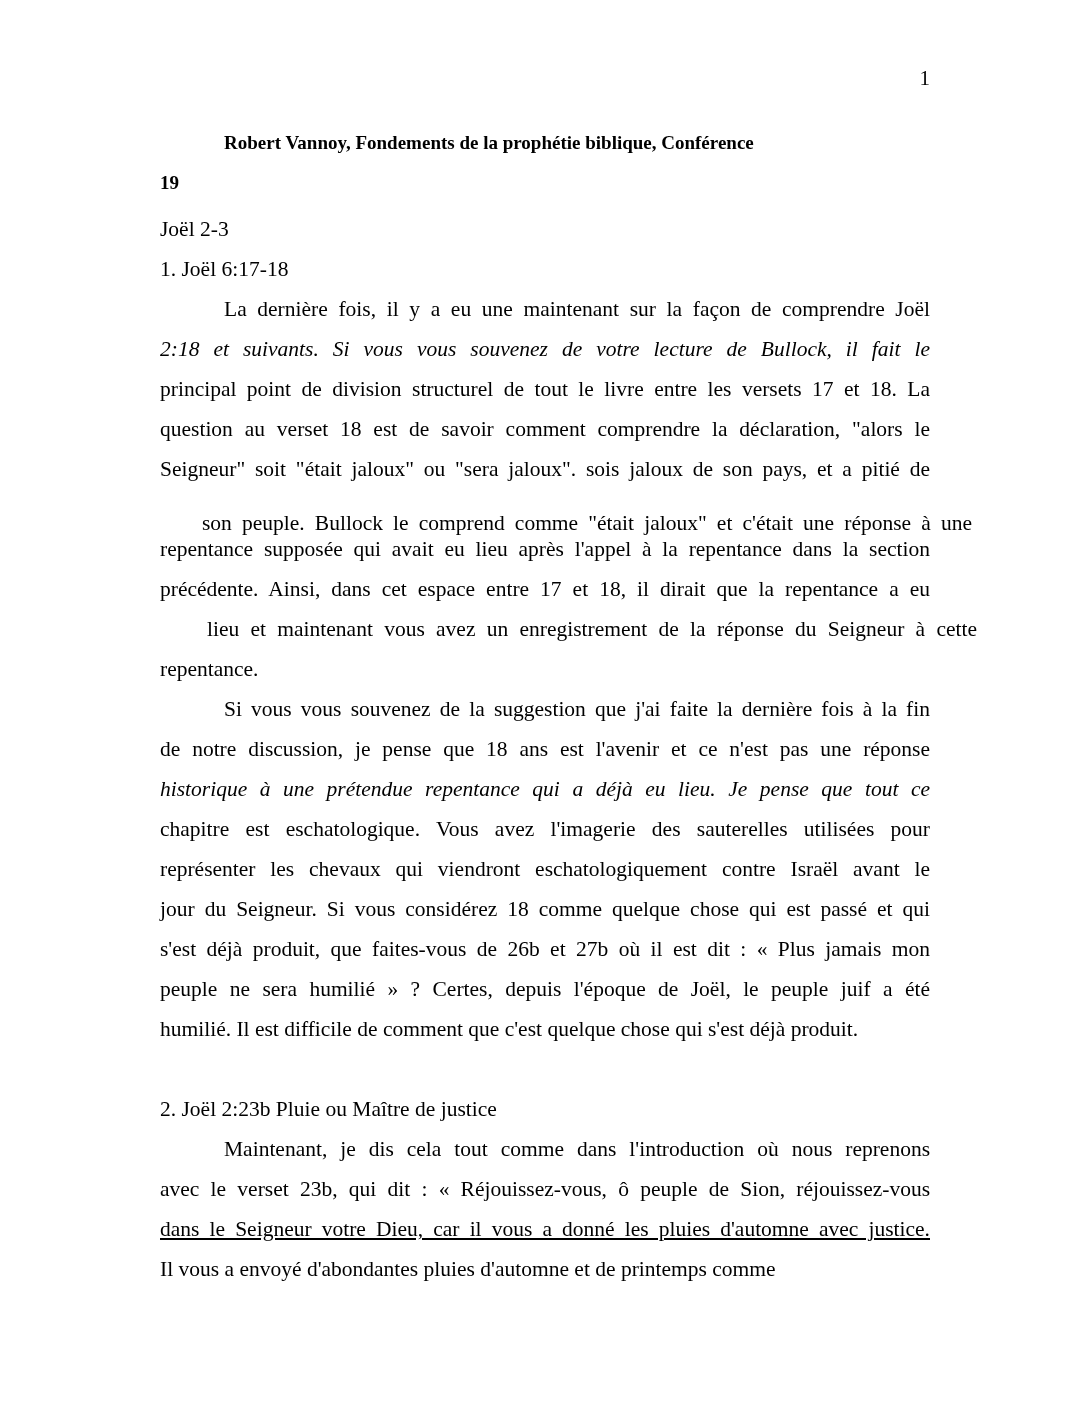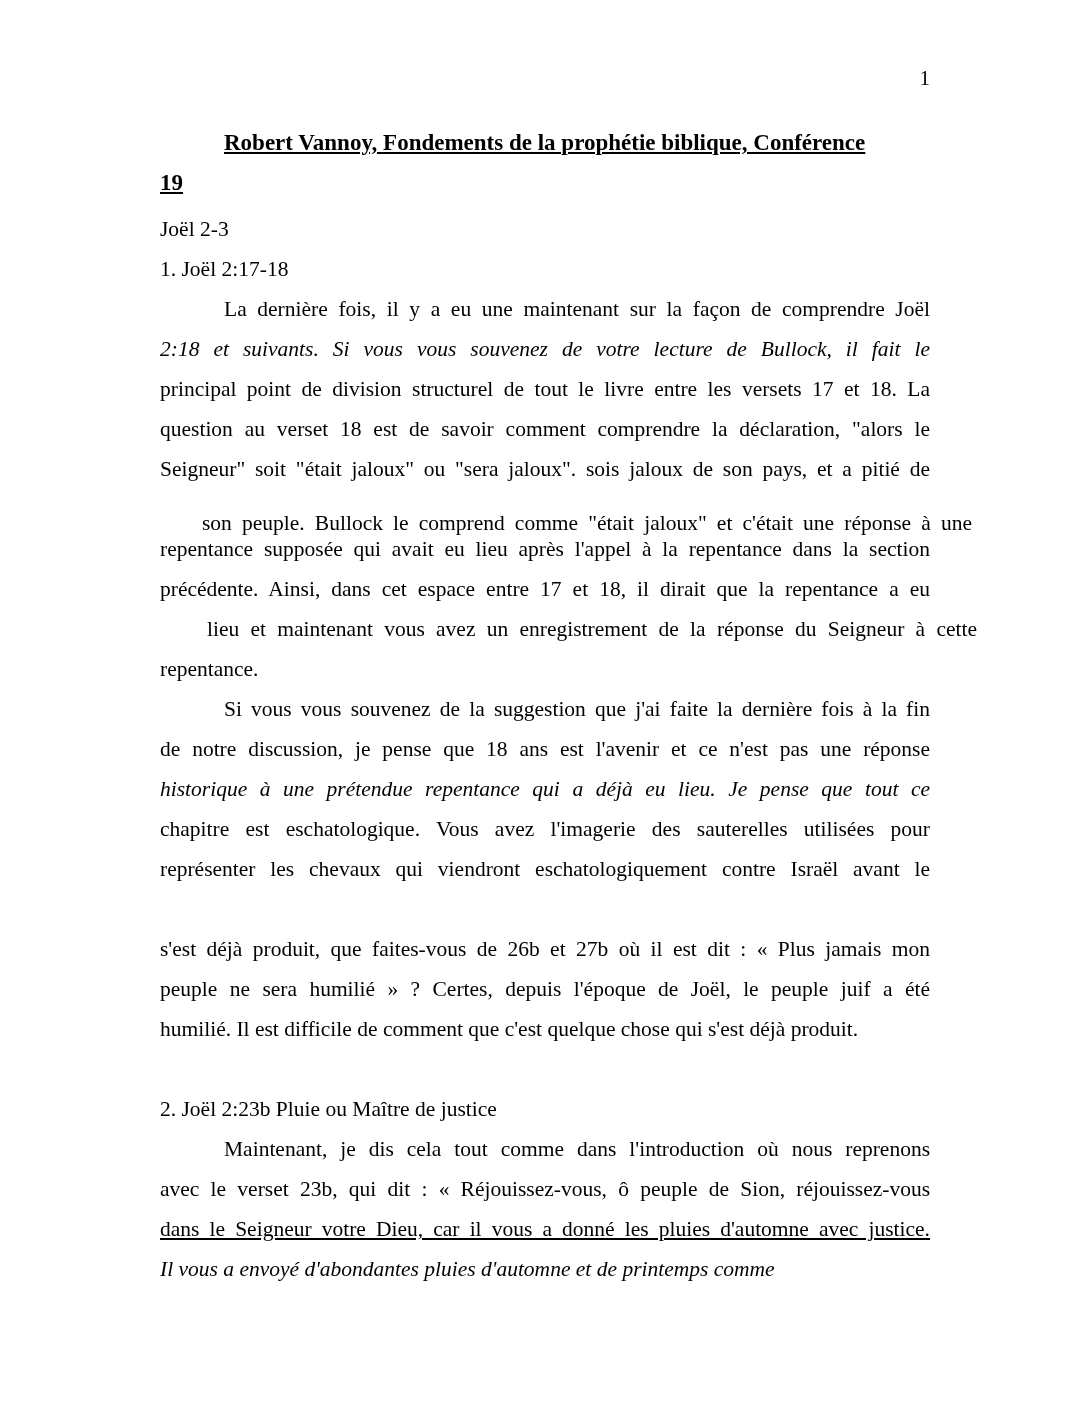--- a/index.html
+++ b/index.html
@@ -43,58 +43,58 @@
     .line.indent {
       left: 224px;
       width: 706px;
     }
     .line.justify {
       text-align: justify;
       text-align-last: justify;
     }
     .title {
       font-weight: bold;
-      font-size: 23px;
-      text-decoration: underline;
+      font-size: 19px;
     }
   </style>
 </head>
 <body>
 
 <div class="page">
 
   <div class="page-number">1</div>
 
   <div class="line indent title" style="top:130px;">Robert Vannoy, Fondements de la prophétie biblique, Conférence</div>
   <div class="line title" style="top:170px;">19</div>
 
   <div class="line" style="top:216px;">Joël 2-3</div>
 
-  <div class="line" style="top:256px;">1. Joël 2:17-18</div>
+  <div class="line" style="top:256px;">1. Joël 6:17-18</div>
 
   <div class="line indent justify" style="top:296px;">La dernière fois, il y a eu une maintenant sur la façon de comprendre Joël</div>
   <div class="line justify" style="top:336px;font-style:italic;">2:18 et suivants. Si vous vous souvenez de votre lecture de Bullock, il fait le</div>
   <div class="line justify" style="top:376px;">principal point de division structurel de tout le livre entre les versets 17 et 18. La</div>
   <div class="line justify" style="top:416px;">question au verset 18 est de savoir comment comprendre la déclaration, "alors le</div>
   <div class="line justify" style="top:456px;">Seigneur" soit "était jaloux" ou "sera jaloux". sois jaloux de son pays, et a pitié de</div>
   <div class="line justify" style="top:510px;margin-left:42px;">son peuple. Bullock le comprend comme "était jaloux" et c'était une réponse à une</div>
   <div class="line justify" style="top:536px;">repentance supposée qui avait eu lieu après l'appel à la repentance dans la section</div>
   <div class="line justify" style="top:576px;">précédente. Ainsi, dans cet espace entre 17 et 18, il dirait que la repentance a eu</div>
   <div class="line justify" style="top:616px;margin-left:47px;">lieu et maintenant vous avez un enregistrement de la réponse du Seigneur à cette</div>
   <div class="line" style="top:656px;">repentance.</div>
 
   <div class="line indent justify" style="top:696px;">Si vous vous souvenez de la suggestion que j'ai faite la dernière fois à la fin</div>
   <div class="line justify" style="top:736px;">de notre discussion, je pense que 18 ans est l'avenir et ce n'est pas une réponse</div>
   <div class="line justify" style="top:776px;font-style:italic;">historique à une prétendue repentance qui a déjà eu lieu. Je pense que tout ce</div>
   <div class="line justify" style="top:816px;">chapitre est eschatologique. Vous avez l'imagerie des sauterelles utilisées pour</div>
   <div class="line justify" style="top:856px;">représenter les chevaux qui viendront eschatologiquement contre Israël avant le</div>
+  <div class="line justify" style="top:896px;">jour du Seigneur. Si vous considérez 18 comme quelque chose qui est passé et qui</div>
   <div class="line justify" style="top:936px;">s'est déjà produit, que faites-vous de 26b et 27b où il est dit : « Plus jamais mon</div>
   <div class="line justify" style="top:976px;">peuple ne sera humilié » ? Certes, depuis l'époque de Joël, le peuple juif a été</div>
   <div class="line" style="top:1016px;">humilié. Il est difficile de comment que c'est quelque chose qui s'est déjà produit.</div>
 
   <div class="line" style="top:1096px;">2. Joël 2:23b Pluie ou Maître de justice</div>
 
   <div class="line indent justify" style="top:1136px;">Maintenant, je dis cela tout comme dans l'introduction où nous reprenons</div>
   <div class="line justify" style="top:1176px;">avec le verset 23b, qui dit : « Réjouissez-vous, ô peuple de Sion, réjouissez-vous</div>
   <div class="line justify" style="top:1216px;text-decoration:underline;">dans le Seigneur votre Dieu, car il vous a donné les pluies d'automne avec justice.</div>
-  <div class="line" style="top:1256px;font-style:italic;">Il vous a envoyé d'abondantes pluies d'automne et de printemps comme</div>
+  <div class="line" style="top:1256px;">Il vous a envoyé d'abondantes pluies d'automne et de printemps comme</div>
 
 </div>
 
 </body></html>

